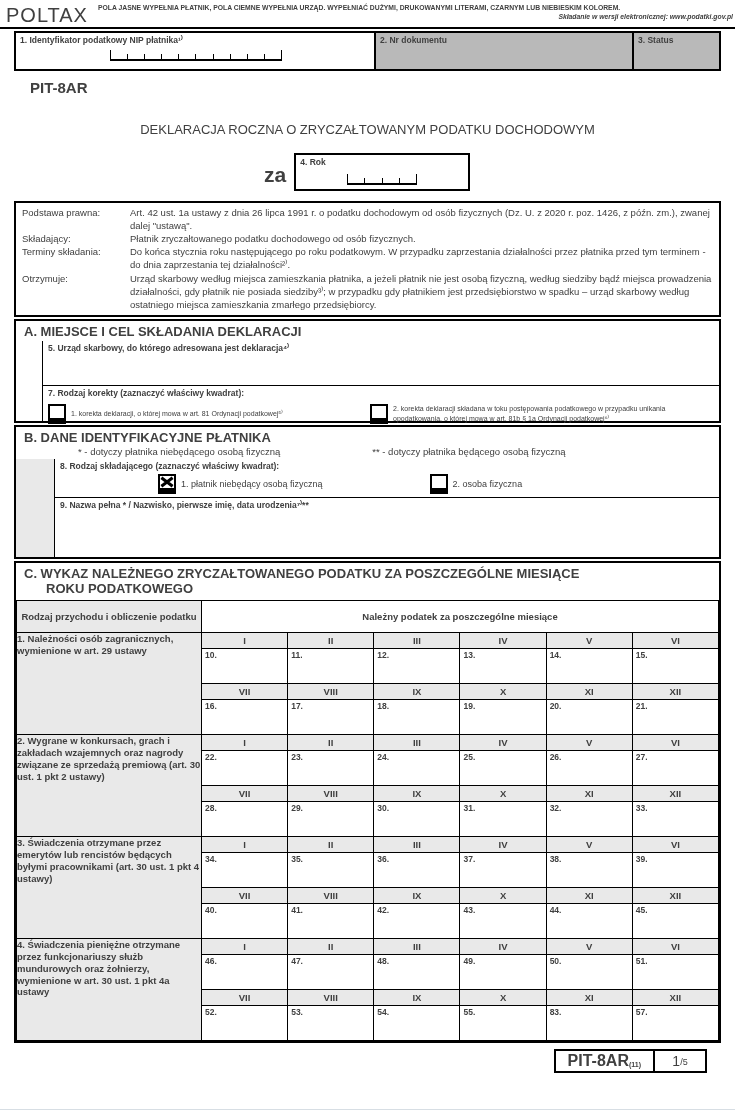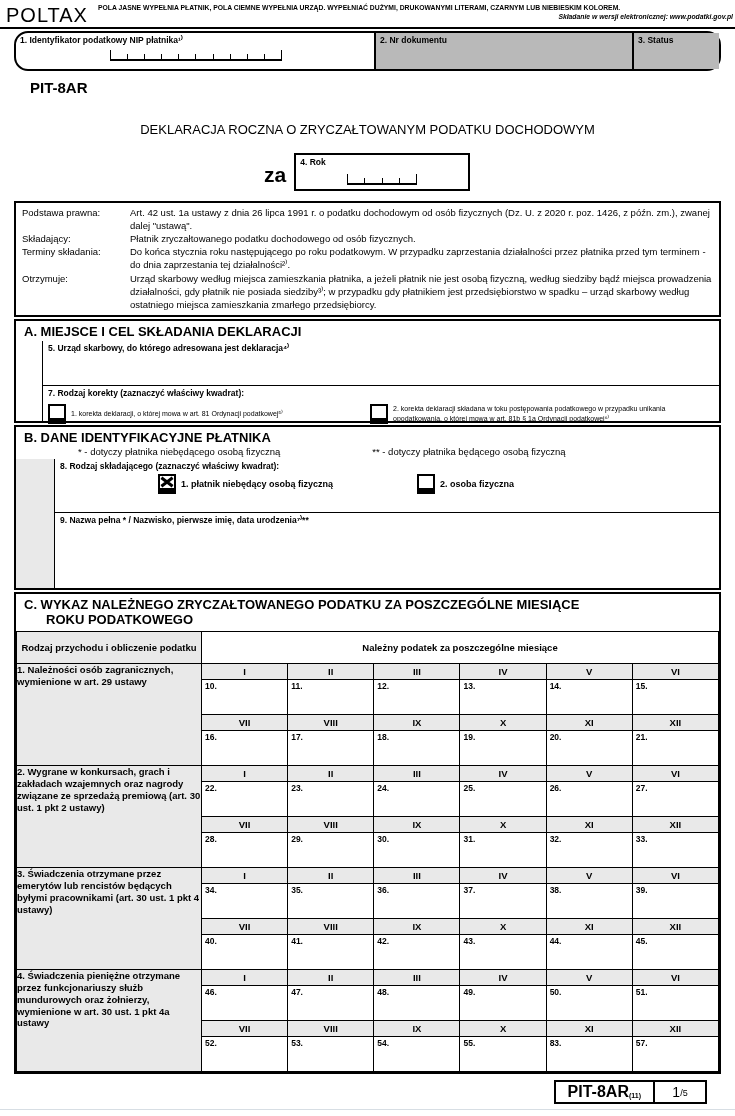--- a/index.html
+++ b/index.html
@@ -1,29 +1,29 @@
 <!DOCTYPE html>
 <html lang="pl"><head>
 <meta charset="utf-8">
 <style>
   html,body{margin:0;padding:0;background:#fff;}
-  .page{position:relative;width:735px;height:1116px;background:#fff;color:#000000;
+  .page{position:relative;width:735px;height:1116px;background:#fff;color:#404040;
         font-family:"Liberation Sans",sans-serif;overflow:hidden;}
   .inner{margin:0 14px;}
   
   .tophdr{display:flex;align-items:flex-start;padding:4px 2px 1px 6px;border-bottom:2px solid #000;}
   .brand{font-size:20px;letter-spacing:1px;margin-right:10px;line-height:1.1;}
   .instr{flex:1;text-align:right;}
   .instr .l1{font-size:6.8px;font-weight:bold;text-align:justify;line-height:1.3;}
   .instr .l2{font-size:6.8px;font-weight:bold;font-style:italic;text-align:right;}
   .dblgap{height:2px;}
   .block{border:2px solid #000;}
   .block + .dblgap + .block{margin-top:0;}
   
-  .idrow{display:flex;height:36px;border-radius:14px;}
+  .idrow{display:flex;height:36px;}
   .idcell{padding:2px 4px;box-sizing:border-box;}
   .idcell + .idcell{border-left:2px solid #000;}
   .flab{font-size:8.5px;font-weight:bold;line-height:1.2;}
   .dark{background:#b9b9b9;}
   .c1{width:358px;}
   .c2{width:258px;}
   .c3{flex:1;}
   
   .comb{display:flex;align-items:flex-end;border-bottom:2px solid #000;height:10px;}
   .comb span{flex:1;border-left:1.5px solid #000;height:5px;}
@@ -44,21 +44,21 @@
   .itxt{flex:1;font-size:9.5px;line-height:1.38;}
   
   .sechead{font-size:13px;font-weight:bold;padding:3px 8px 2px 8px;}
   .sechead .second{display:block;margin-left:22px;}
   .fieldwrap{display:flex;}
   .strip{flex:0 0 26px;}
   .stripB{flex:0 0 38px;background:#e9e9e9;}
   .fields{flex:1;border-left:1px solid #000;}
   .fbox{border-top:1px solid #000;padding:2px 5px;box-sizing:border-box;}
   .fbox:first-child{border-top:none;}
-  .fh45{height:44px;} .fh38{height:38px;} .fh52{height:36px;} .fh60{height:76px;margin-top:15px;}
+  .fh45{height:44px;} .fh38{height:38px;} .fh52{height:36px;} .fh60{height:60px;}
   
   .cb{display:inline-block;width:14px;height:12px;border:2px solid #000;border-bottom:6px solid #000;
       background:#fff;vertical-align:middle;flex:0 0 auto;}
   .cb svg{display:block;width:100%;height:100%;}
   .optrow{display:flex;align-items:center;margin-top:3px;}
   .opt{display:flex;align-items:center;gap:5px;}
   .optlab{font-size:9px;}
   .small .optlab{font-size:7px;line-height:1.35;}
   .legend{display:flex;gap:92px;padding:1px 0 2px 62px;font-size:9.5px;}
   
@@ -185,21 +185,21 @@
       <div class="sechead" style="padding-bottom:0;">B. DANE IDENTYFIKACYJNE PŁATNIKA</div>
       <div class="legend">
         <span>* - dotyczy płatnika niebędącego osobą fizyczną</span>
         <span>** - dotyczy płatnika będącego osobą fizyczną</span>
       </div>
       <div class="fieldwrap">
         <div class="stripB"></div>
         <div class="fields">
           <div class="fbox fh38">
             <div class="flab">8. Rodzaj składającego (zaznaczyć właściwy kwadrat):</div>
-            <div class="optrow" style="margin-left:98px;gap:84px;font-weight:bold;">
+            <div class="optrow" style="margin-left:98px;gap:107px;">
               <div class="opt">
                 <span class="cb">
                     <svg viewBox="0 0 10 8">
                       <path d="M1 1 L9 7 M9 1 L1 7" stroke="#000" stroke-width="2.2" fill="none"></path>
                     </svg>
                   </span>
                 <span class="optlab">1. płatnik niebędący osobą fizyczną</span>
               </div>
               <div class="opt">
                 <span class="cb"></span>

